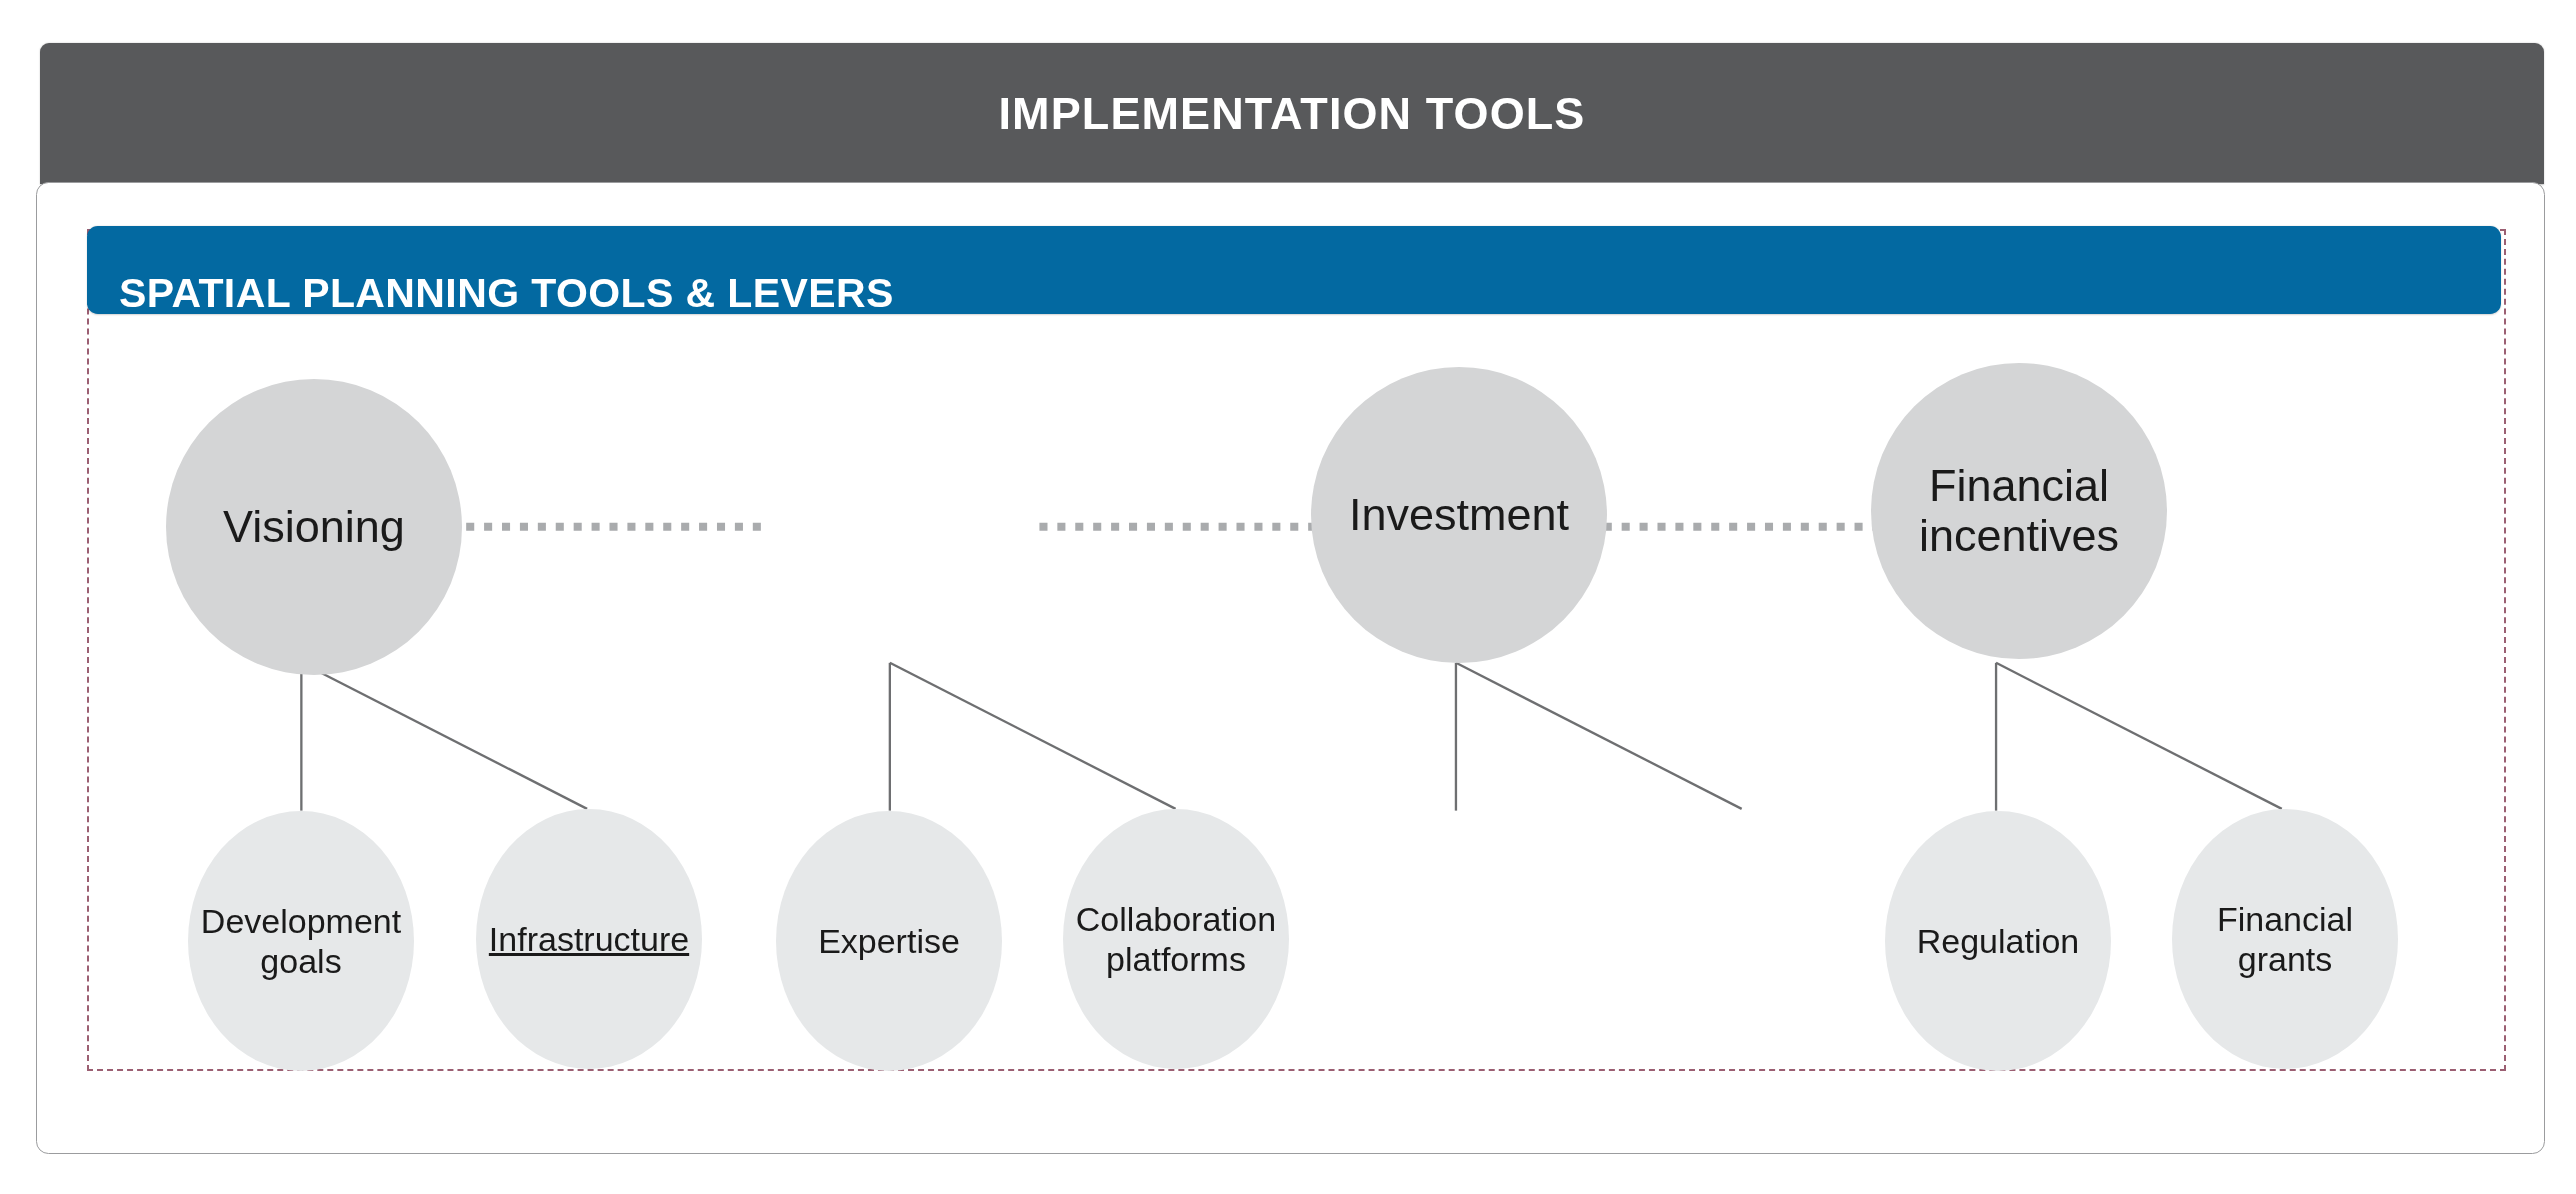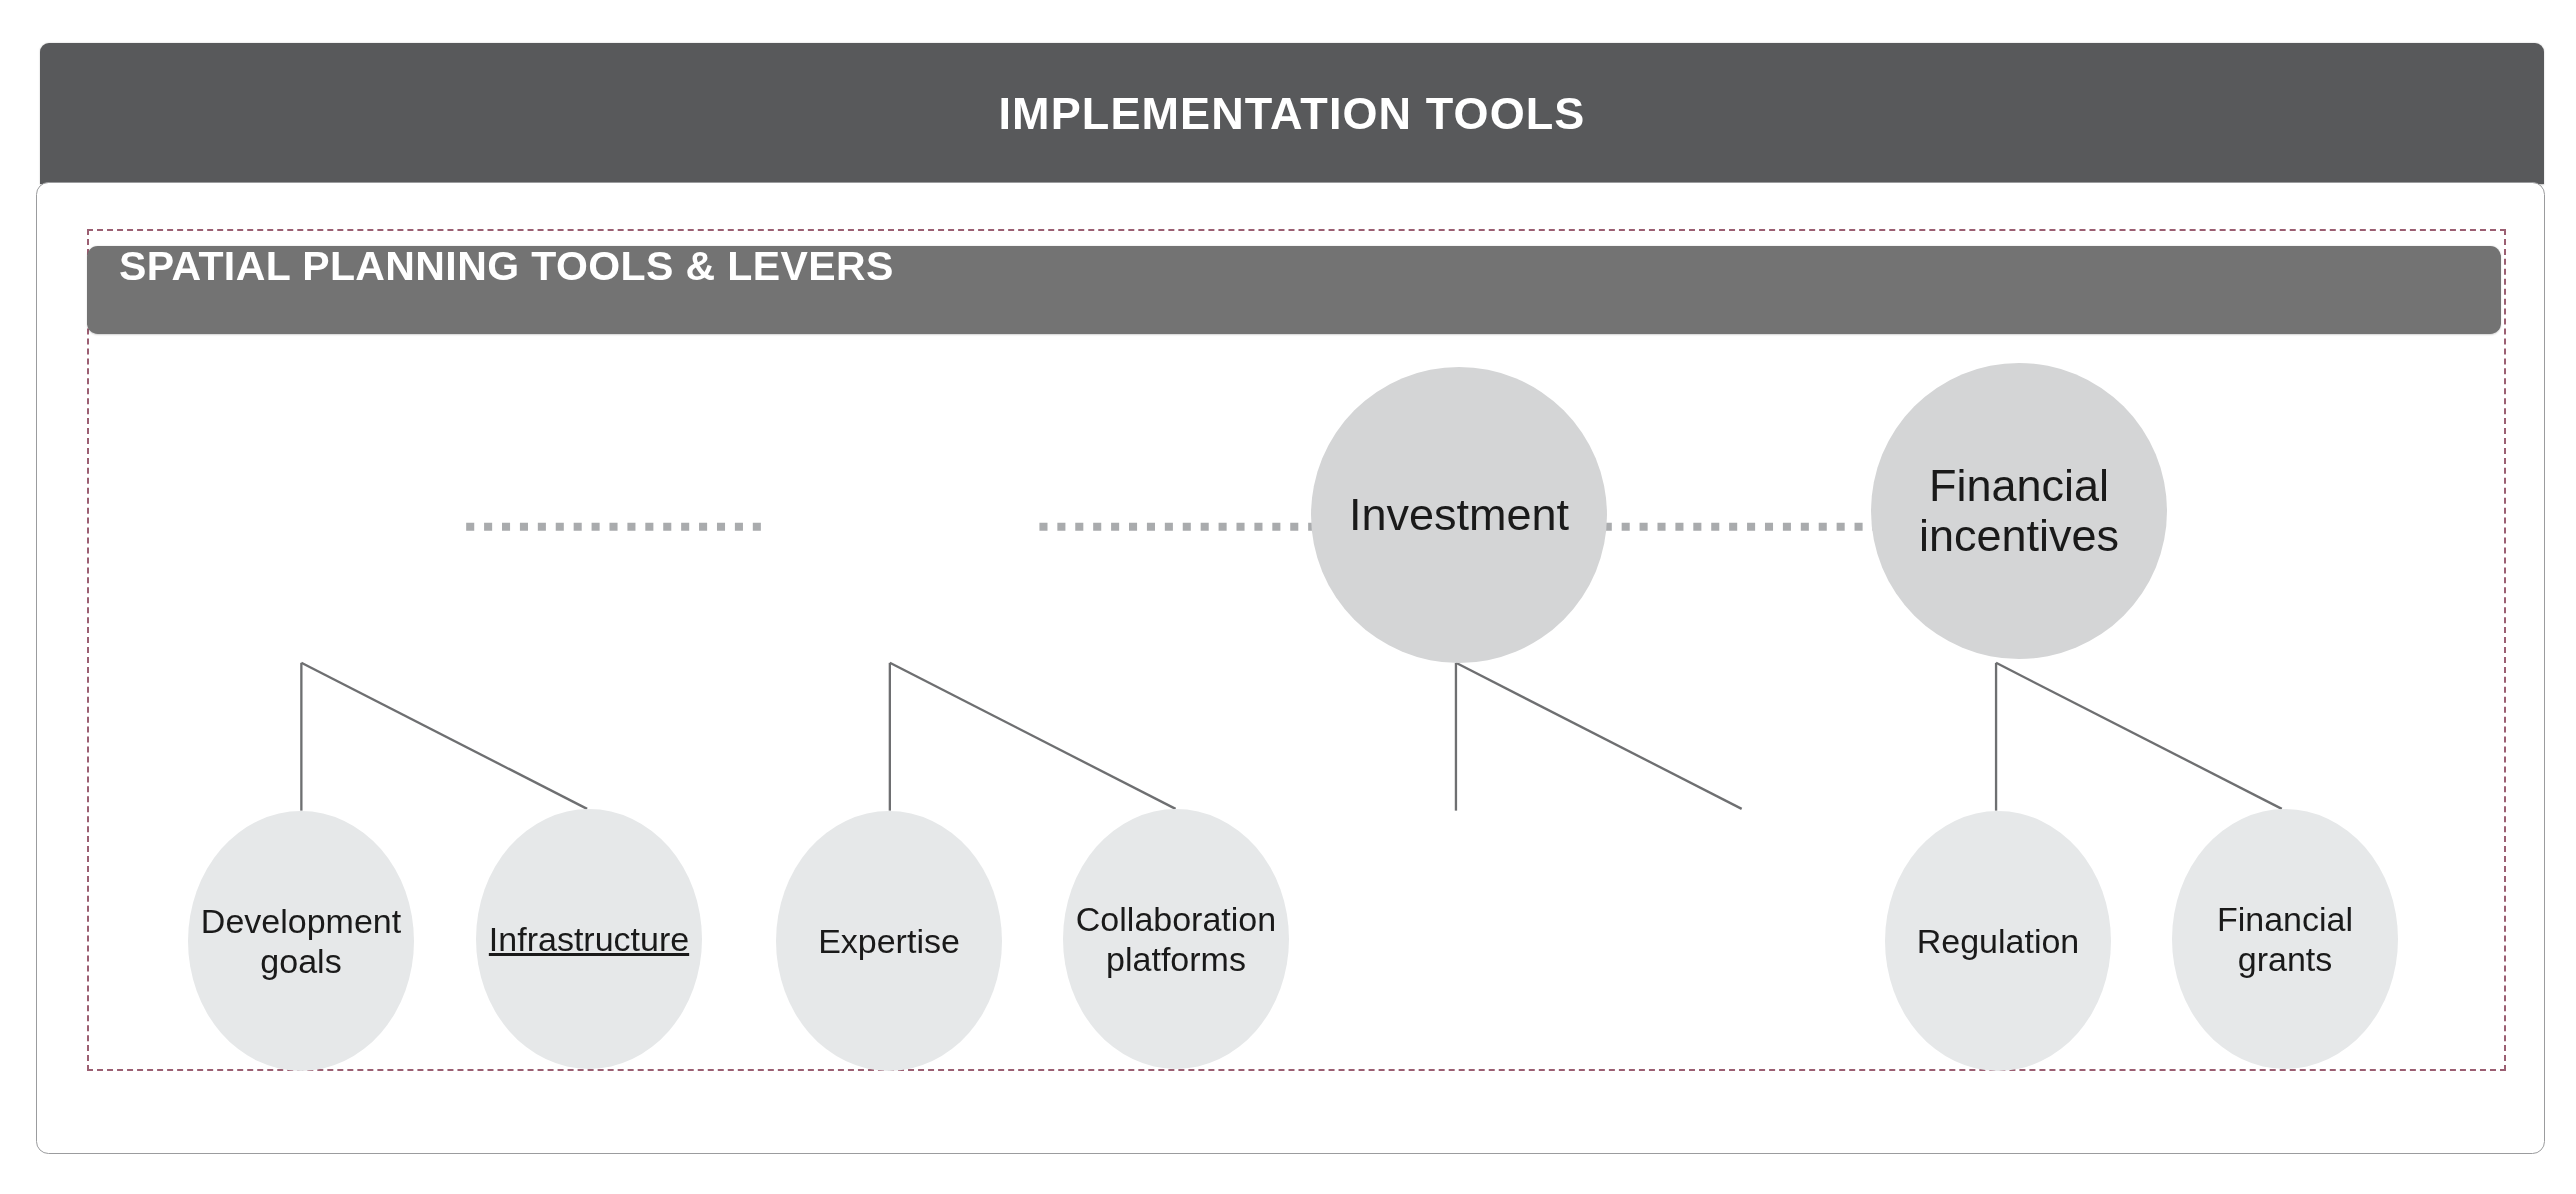--- a/index.html
+++ b/index.html
@@ -27,24 +27,24 @@
   }
 
   
   .dashed-region{
     position:absolute;left:87px;top:229px;width:2419px;height:842px;
     border:2.7px dashed #9b5f72;box-sizing:border-box;background:transparent;
   }
 
   
   .section-bar{
-    position:absolute;left:87px;top:246px;width:2414px;height:88px;
-    background:#737373;border-radius:10.8px;
+    position:absolute;left:87px;top:226px;width:2414px;height:88px;
+    background:#0369a1;border-radius:10.8px;
     box-shadow:0 0.9px 1.8px rgba(0,0,0,.18);
-    display:flex;align-items:flex-start;
+    display:flex;align-items:flex-end;
   }
   .section-title{
     color:#ffffff;font-size:41px;font-weight:bold;letter-spacing:0.4px;
     padding-left:32px;line-height:1;
   }
 
   
   .canvas{position:absolute;left:0;top:0;width:2576px;height:1194px;pointer-events:none;}
 
   
@@ -97,20 +97,23 @@
       <polyline points="993,740 1312,903"></polyline>
 
       <polyline points="1625,740 1625,905"></polyline>
       <polyline points="1625,740 1944,903"></polyline>
 
       <polyline points="2228,740 2228,905"></polyline>
       <polyline points="2228,740 2547,903"></polyline>
     </g>
   </svg>
 
+  <div class="node node-top" style="left:166px;top:379px;">
+    <span class="node-label">Visioning</span>
+  </div>
   <div class="node node-top" style="left:1311px;top:367px;">
     <span class="node-label">Investment</span>
   </div>
   <div class="node node-top" style="left:1871px;top:363px;">
     <span class="node-label">Financial
 incentives</span>
   </div>
 
   <div class="node node-leaf" style="left:188px;top:811px;">
     <span class="node-label">Development

